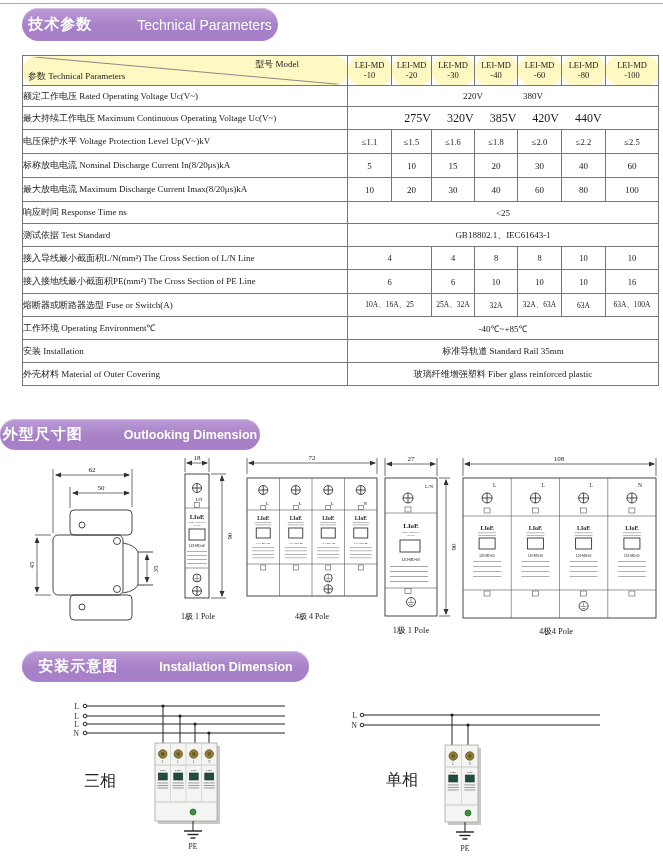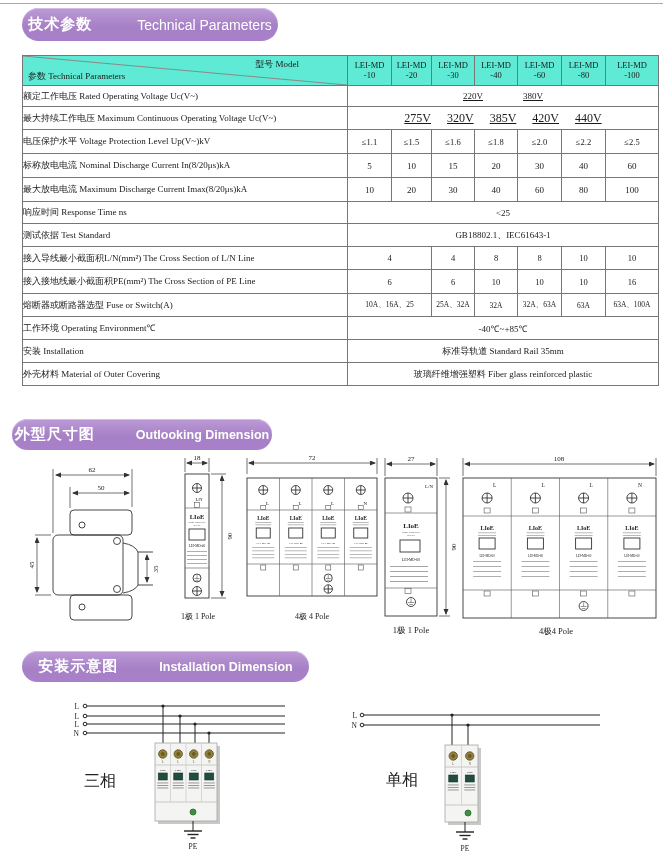--- a/index.html
+++ b/index.html
@@ -14,26 +14,26 @@
     background:linear-gradient(180deg,#bd9ad7 0%,#a681c6 55%,#a97fca 100%);
     color:#fff;display:flex;align-items:center;justify-content:center;
     font-family:"Liberation Sans",sans-serif;box-shadow:inset 0 1px 0 #d3bce6;gap:40px;
   }
   .banner .cn{font-weight:bold;font-size:15px;letter-spacing:1px;}
   .banner .en{font-size:14px;margin-left:5px;}
   .banner.mono .en{font-family:Liberation Sans, sans-serif;font-weight:bold;font-size:12.5px;margin-left:1px;letter-spacing:0;}
   
   table.params{position:absolute;left:22px;top:55px;width:636px;border-collapse:collapse;table-layout:fixed;}
   table.params td,table.params th{border:1px solid #767674;padding:0;overflow:hidden;}
-  table.params th{background:#5eead4;font-weight:normal;}
+  table.params th{background:#fef9c3;font-weight:normal;border-radius:14px;}
   .mdl{font-size:8.5px;line-height:9.5px;text-align:center;}
   .lbl{font-size:9px;text-align:left;padding:1px 2px 1px 5px;}
   .val{font-size:8.5px;text-align:center;}
   .val.big{font-size:9px;}
-  .flexv{display:flex;justify-content:center;align-items:center;text-decoration:underline;}
+  .flexv{display:flex;justify-content:center;align-items:center;}
   .gap40{gap:40px;}
   .gap16{gap:16px;font-size:12px;}
   .corner{position:relative;}
   .corner svg{position:absolute;left:0;top:0;width:100%;height:100%;}
   .corner .tr{position:absolute;right:48px;top:2px;font-size:9px;}
   .corner .bl{position:absolute;left:5px;bottom:2px;font-size:9px;}
   
   svg.draw{position:absolute;overflow:visible;}
   svg.draw .ln{stroke:#333;fill:none;stroke-width:0.9;}
   svg.draw .thin{stroke:#555;fill:none;stroke-width:0.6;}
@@ -201,21 +201,21 @@
     <td class="lbl">安装 Installation</td>
     <td class="val big" colspan="7">标准导轨道 Standard Rail 35mm</td>
   </tr>
   <tr style="height:23px">
     <td class="lbl">外壳材料 Material of Outer Covering</td>
     <td class="val big" colspan="7">玻璃纤维增强塑料 Fiber glass reinforced plastic</td>
   </tr>
 </tbody>
   </table>
 
-<div class="banner mono" style="left:12px;top:419px;width:260px;height:31px;">
+<div class="banner mono" style="left:0;top:419px;width:260px;height:31px;">
   <span class="cn">外型尺寸图</span>
   <span class="en">Outlooking Dimension</span>
 </div>
 
 <svg class="draw" style="left:25px;top:455px" width="150" height="170" viewBox="0 0 150 170">
   <defs>
       <marker id="aS" markerWidth="10" markerHeight="8" refX="5" refY="2.5" orient="auto-start-reverse" markerUnits="userSpaceOnUse">
         <path d="M0,0 L6,2.5 L0,5 Z" fill="#333"></path>
       </marker>
     </defs>

